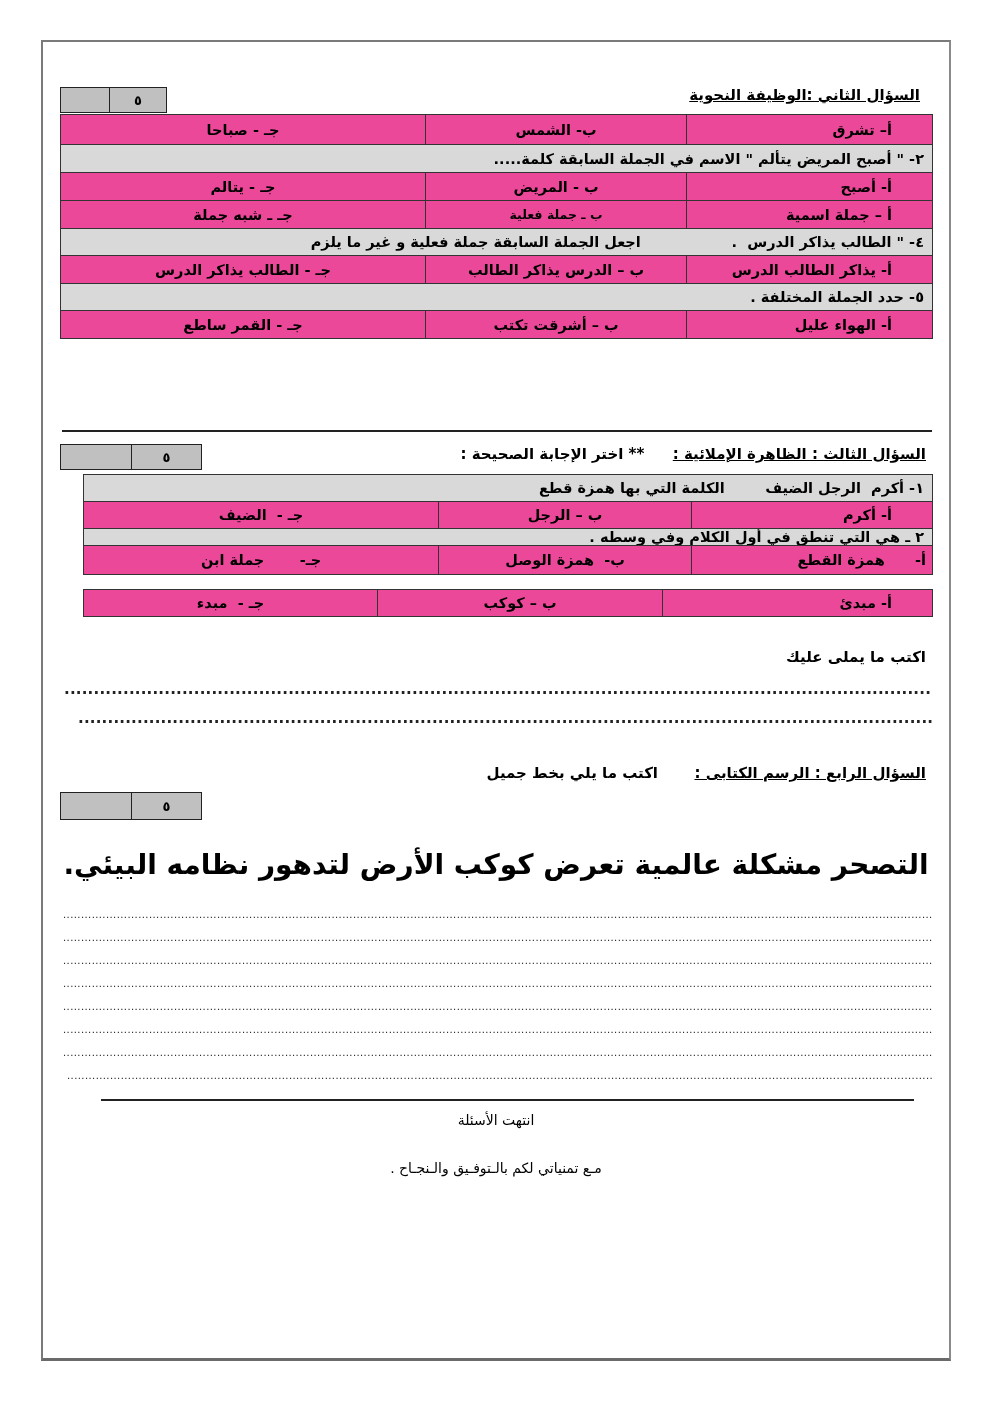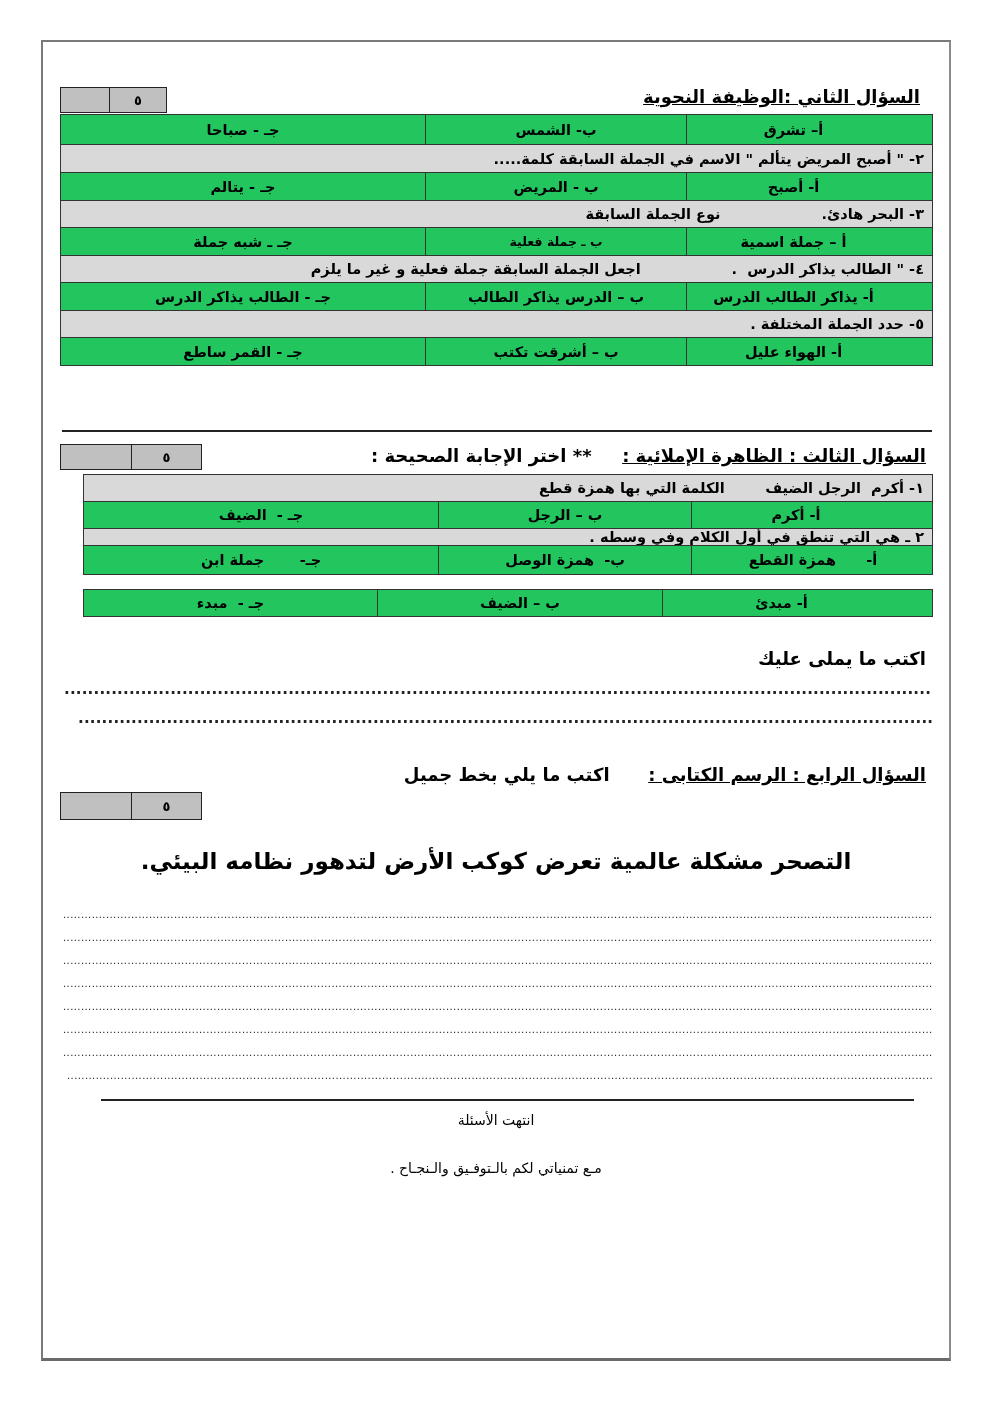--- a/index.html
+++ b/index.html
@@ -4,30 +4,30 @@
 <style>
   html, body { margin: 0; padding: 0; background: #ffffff; }
   body { width: 992px; height: 1403px; position: relative; overflow: hidden;
          font-family: "DejaVu Sans", "Liberation Sans", sans-serif; color: #000; }
   .page-frame { position: absolute; left: 41px; top: 40px; width: 910px; height: 1321px;
                 border-top: 2px solid #7a7a7a; border-left: 2px solid #7a7a7a;
                 border-right: 2px solid #8a8a8a; border-bottom: 3px solid #6a6a6a;
                 box-sizing: border-box; }
   .abs { position: absolute; }
   .rtl { direction: rtl; unicode-bidi: embed; }
-  .q-title { font-weight: bold; font-size: 18px; white-space: nowrap; }
+  .q-title { font-weight: bold; font-size: 15px; white-space: nowrap; }
   .q-title .u { text-decoration: underline; }
   .score-box { position: absolute; display: flex; height: 26px; border: 1px solid #222; background: #c0c0c0; box-sizing: border-box; }
   .score-box .cell { height: 100%; box-sizing: border-box; display: flex; align-items: center; justify-content: center; font-weight: bold; font-size: 13px; }
   .score-box .cell + .cell { border-left: 1px solid #222; }
   table.q { position: absolute; border-collapse: collapse; direction: rtl; table-layout: fixed; }
   table.q td { border: 1px solid #333; padding: 0 8px; font-weight: bold; font-size: 14.5px; white-space: nowrap; overflow: hidden; }
   table.q tr.stem td { background: #d9d9d9; text-align: right; }
-  table.q tr.opts td { background: #22c55e; text-align: center; }
-  table.q tr.opts td.first { padding-right: 40px; }
+  table.q tr.opts td { background: #ec4899; text-align: center; }
+  table.q tr.opts td.first { text-align: right; padding-right: 40px; }
   .hr { position: absolute; height: 2px; background: #222; }
   .dots { position: absolute; overflow: hidden; white-space: nowrap; letter-spacing: 0px; font-size: 12px; color: #222; line-height: 14px; }
   .dots.bold { font-weight: bold; font-size: 15px; letter-spacing: 0.2px; }
   .center-text { position: absolute; left: 41px; width: 910px; text-align: center; }
 </style>
 </head>
 <body>
 
 <div class="page-frame"></div>
 
@@ -52,23 +52,20 @@
     <td>جـ - صباحا</td>
   </tr>
   <tr class="stem" style="height:28px">
         <td colspan="3">٢- "  أصبح المريض يتألم  "  الاسم في الجملة السابقة كلمة.....</td>
       </tr>
   <tr class="opts" style="height:28px">
     <td class="first">أ- أصبح</td>
     <td>ب - المريض</td>
     <td>جـ - يتالم</td>
   </tr>
-  <tr class="stem" style="height:27px">
-        <td colspan="3" style="white-space:pre">٣- البحر هادئ.                    نوع الجملة السابقة</td>
-      </tr>
   <tr class="opts" style="height:28px">
     <td class="first">أ – جملة اسمية</td>
     <td style="font-size:12.5px">ب ـ جملة فعلية</td>
     <td>جـ ـ شبه جملة</td>
   </tr>
   <tr class="stem" style="height:27px">
         <td colspan="3" style="white-space:pre">٤- " الطالب يذاكر الدرس  .                  اجعل الجملة السابقة جملة فعلية و غير ما يلزم</td>
       </tr>
   <tr class="opts" style="height:28px">
     <td class="first">أ- يذاكر الطالب الدرس</td>
@@ -125,41 +122,41 @@
   </table>
 <table class="q" style="left:83px; top:589px; width:849px;">
   <colgroup>
       <col style="width:270px">
       <col style="width:285px">
       <col style="width:294px">
     </colgroup>
   <tbody>
   <tr class="opts" style="height:27px">
     <td class="first">أ- مبدئ</td>
-    <td>ب – الضيف</td>
+    <td>ب – كوكب</td>
     <td style="white-space:pre">جـ -  مبدء</td>
   </tr>
 </tbody>
   </table>
 
 <div class="abs rtl q-title" style="right:66px; top:648px;">اكتب ما يملى عليك</div>
 <div class="dots bold" style="left:64px; top:682px; width:868px;">..........................................................................................................................................................................................</div>
 <div class="dots bold" style="left:78px; top:711px; width:854px;">..............................................................................................................................................................................................</div>
 
 <div class="abs rtl q-title" style="right:66px; top:764px;">
   <span class="u">السؤال الرابع  : الرسم الكتابى :</span>
   <span style="display:inline-block; width:26px;"></span>
   <span>اكتب ما يلي بخط جميل</span>
 </div>
 <div class="score-box" style="left:60px; top:792px; width:142px; height:28px;">
   <div class="cell" style="width:70px;"></div>
   <div class="cell" style="width:70px;">٥</div>
 </div>
 
-<div class="center-text rtl" style="top:848px; font-size:23px; font-weight:bold;">التصحر مشكلة عالمية تعرض كوكب الأرض لتدهور نظامه البيئي.</div>
+<div class="center-text rtl" style="top:848px; font-size:28px; font-weight:bold;">التصحر مشكلة عالمية تعرض كوكب الأرض لتدهور نظامه البيئي.</div>
 
 <div class="dots" style="left:63px; top:908px; width:869px; font-size:10px; letter-spacing:0.4px;">............................................................................................................................................................................................................................................................................................</div>
 <div class="dots" style="left:63px; top:931px; width:869px; font-size:10px; letter-spacing:0.4px;">............................................................................................................................................................................................................................................................................................</div>
 <div class="dots" style="left:63px; top:954px; width:869px; font-size:10px; letter-spacing:0.4px;">............................................................................................................................................................................................................................................................................................</div>
 <div class="dots" style="left:63px; top:977px; width:869px; font-size:10px; letter-spacing:0.4px;">............................................................................................................................................................................................................................................................................................</div>
 <div class="dots" style="left:63px; top:1000px; width:869px; font-size:10px; letter-spacing:0.4px;">............................................................................................................................................................................................................................................................................................</div>
 <div class="dots" style="left:63px; top:1023px; width:869px; font-size:10px; letter-spacing:0.4px;">............................................................................................................................................................................................................................................................................................</div>
 <div class="dots" style="left:63px; top:1046px; width:869px; font-size:10px; letter-spacing:0.4px;">............................................................................................................................................................................................................................................................................................</div>
 <div class="dots" style="left:67px; top:1069px; width:865px; font-size:10px; letter-spacing:0.4px;">............................................................................................................................................................................................................................................................................................</div>
 

